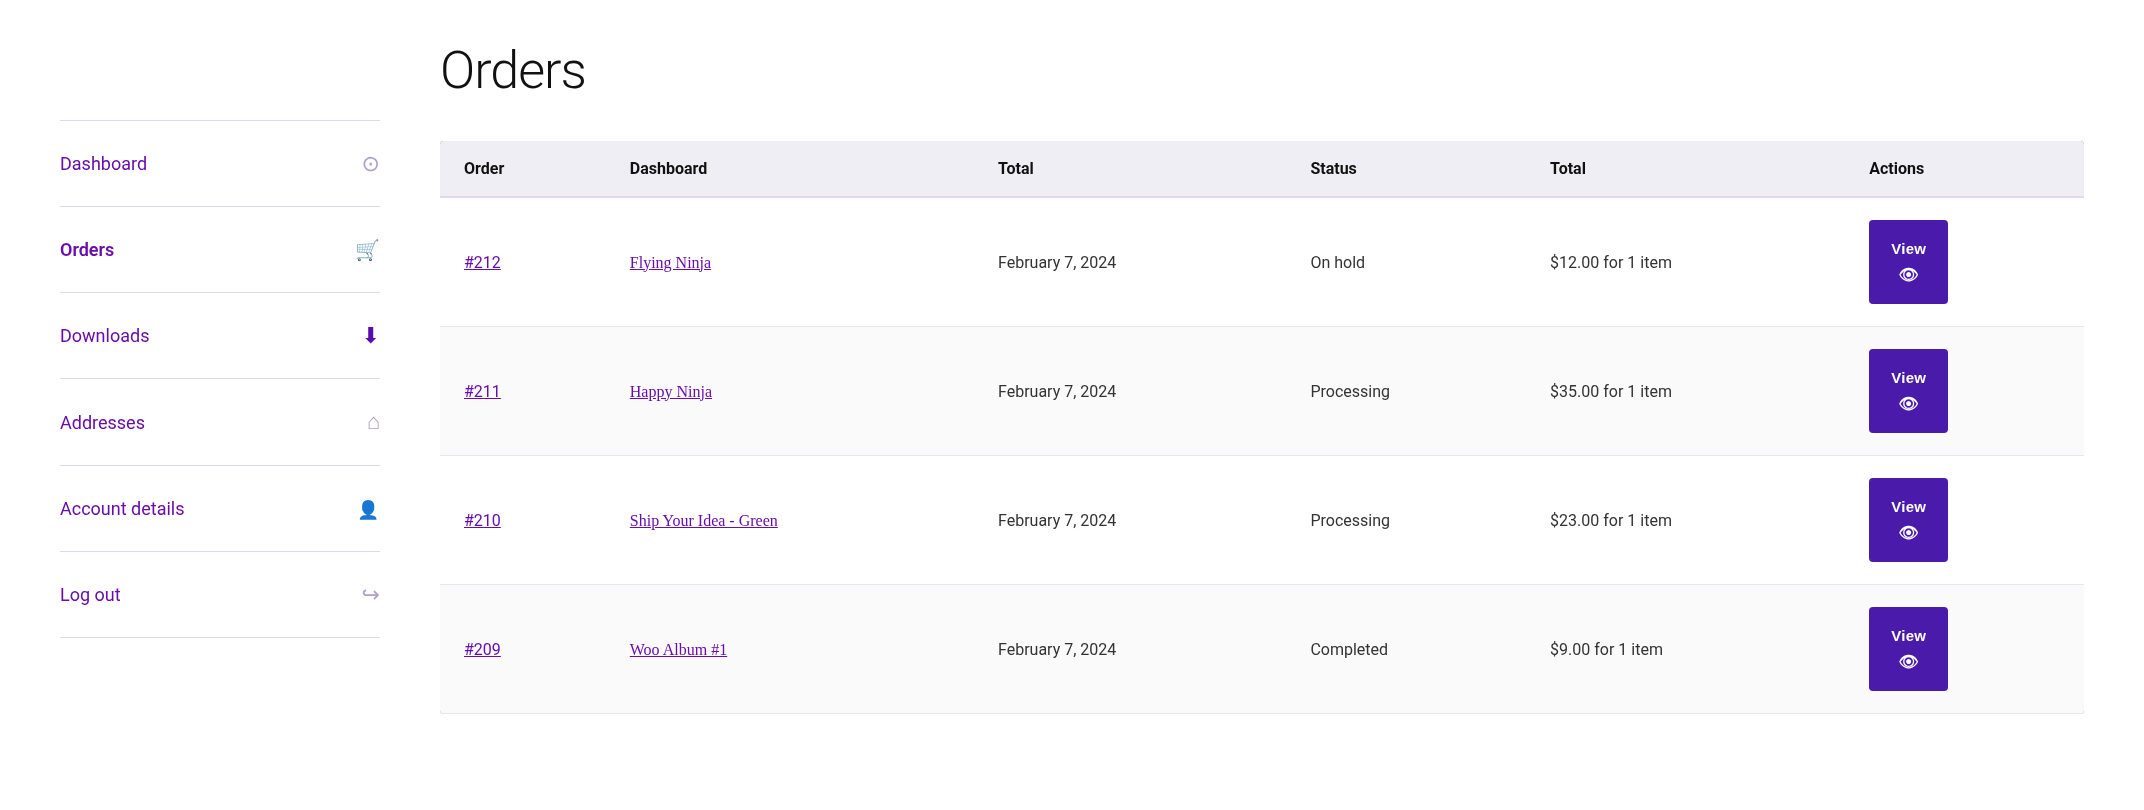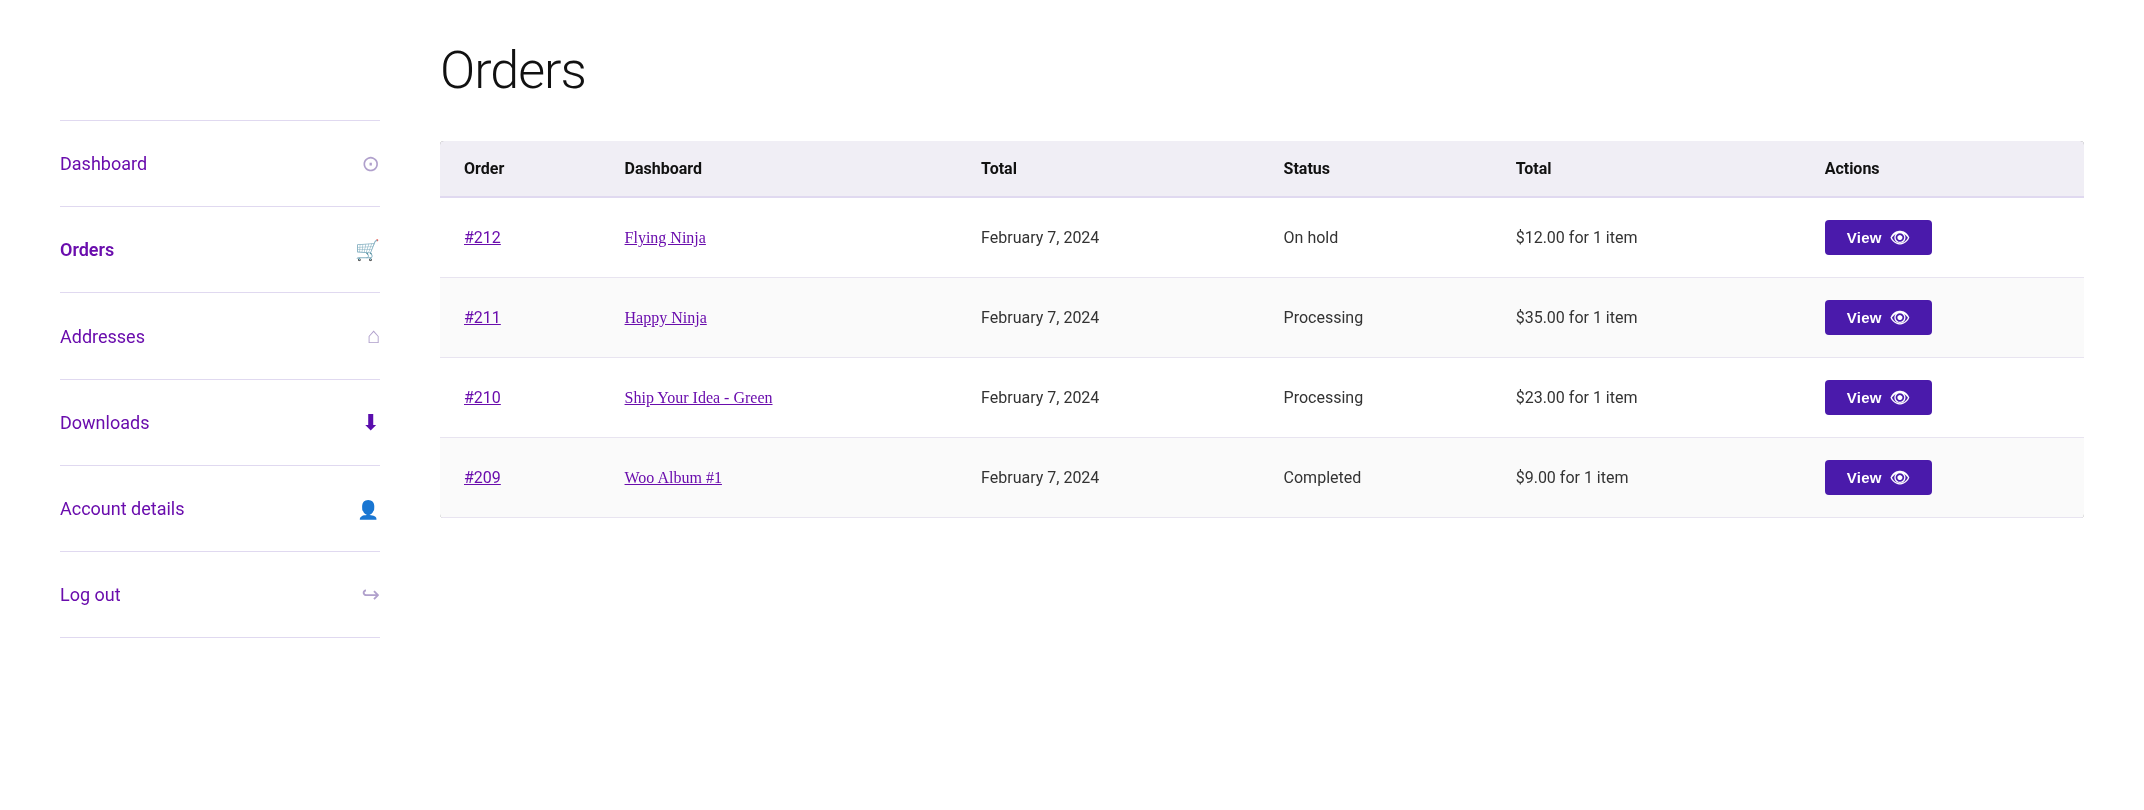--- a/index.html
+++ b/index.html
@@ -101,26 +101,27 @@
       cursor: pointer;
       font-family: Liberation Serif, serif;
     }
     .view-btn {
       display: inline-flex;
       align-items: center;
       gap: 8px;
       background: #4a1aab;
       color: #fff;
       border: none;
-      padding: 8px 22px;
+      padding: 20px 22px;
       font-size: 15px;
       font-weight: 600;
       border-radius: 4px;
       cursor: pointer;
       letter-spacing: 0.3px;
+      flex-direction: column;
     }
     .eye-icon {
       font-size: 16px;
     }
     
     .icon-dashboard::before { content: "⊙"; }
     .icon-orders::before { content: "🛒"; font-size: 20px; }
     .icon-downloads::before { content: "⬇"; }
     .icon-addresses::before { content: "⌂"; }
     .icon-account::before { content: "👤"; font-size: 18px; }
@@ -134,26 +135,26 @@
   <nav class="sidebar">
     <div class="sidebar-item">
       <span class="sidebar-item-label">Dashboard</span>
       <span class="sidebar-icon icon-dashboard"></span>
     </div>
     <div class="sidebar-item active">
       <span class="sidebar-item-label">Orders</span>
       <span class="sidebar-icon active-icon icon-orders"></span>
     </div>
     <div class="sidebar-item">
+      <span class="sidebar-item-label">Downloads</span>
+      <span class="sidebar-icon active-icon icon-downloads"></span>
+    </div>
+    <div class="sidebar-item">
       <span class="sidebar-item-label">Addresses</span>
       <span class="sidebar-icon icon-addresses"></span>
-    </div>
-    <div class="sidebar-item">
-      <span class="sidebar-item-label">Downloads</span>
-      <span class="sidebar-icon active-icon icon-downloads"></span>
     </div>
     <div class="sidebar-item">
       <span class="sidebar-item-label">Account details</span>
       <span class="sidebar-icon icon-account"></span>
     </div>
     <div class="sidebar-item">
       <span class="sidebar-item-label">Log out</span>
       <span class="sidebar-icon icon-logout"></span>
     </div>
   </nav>

